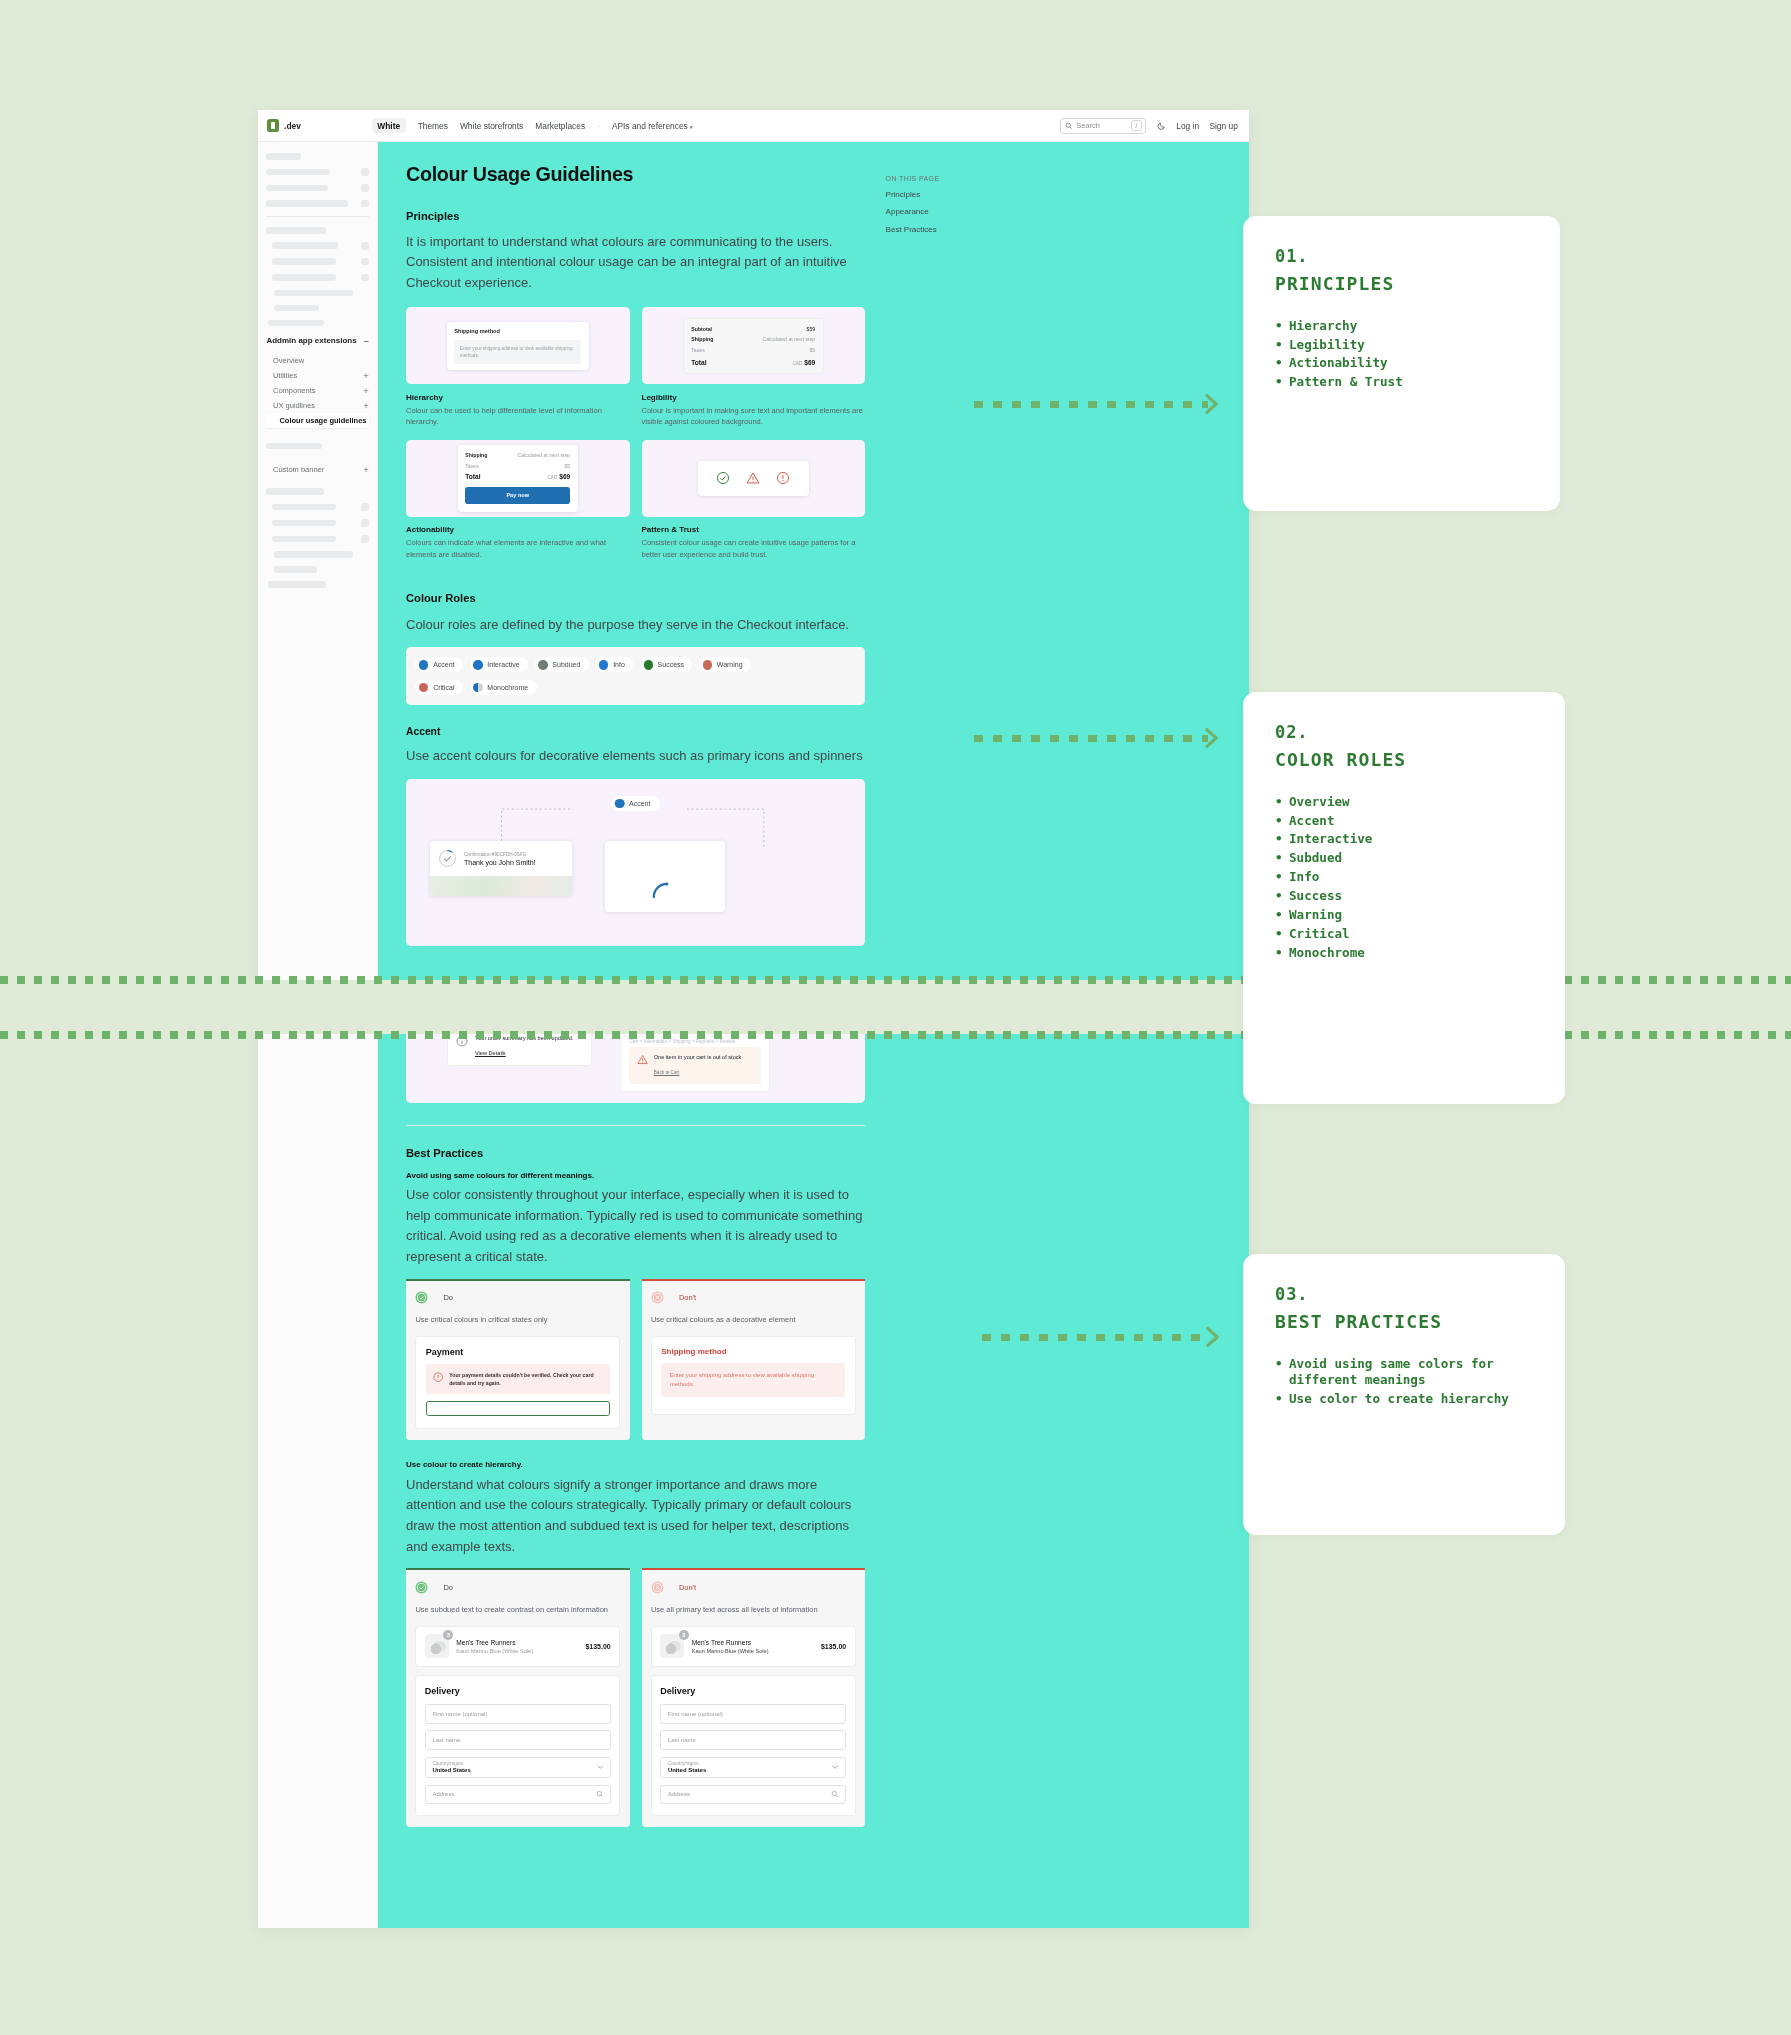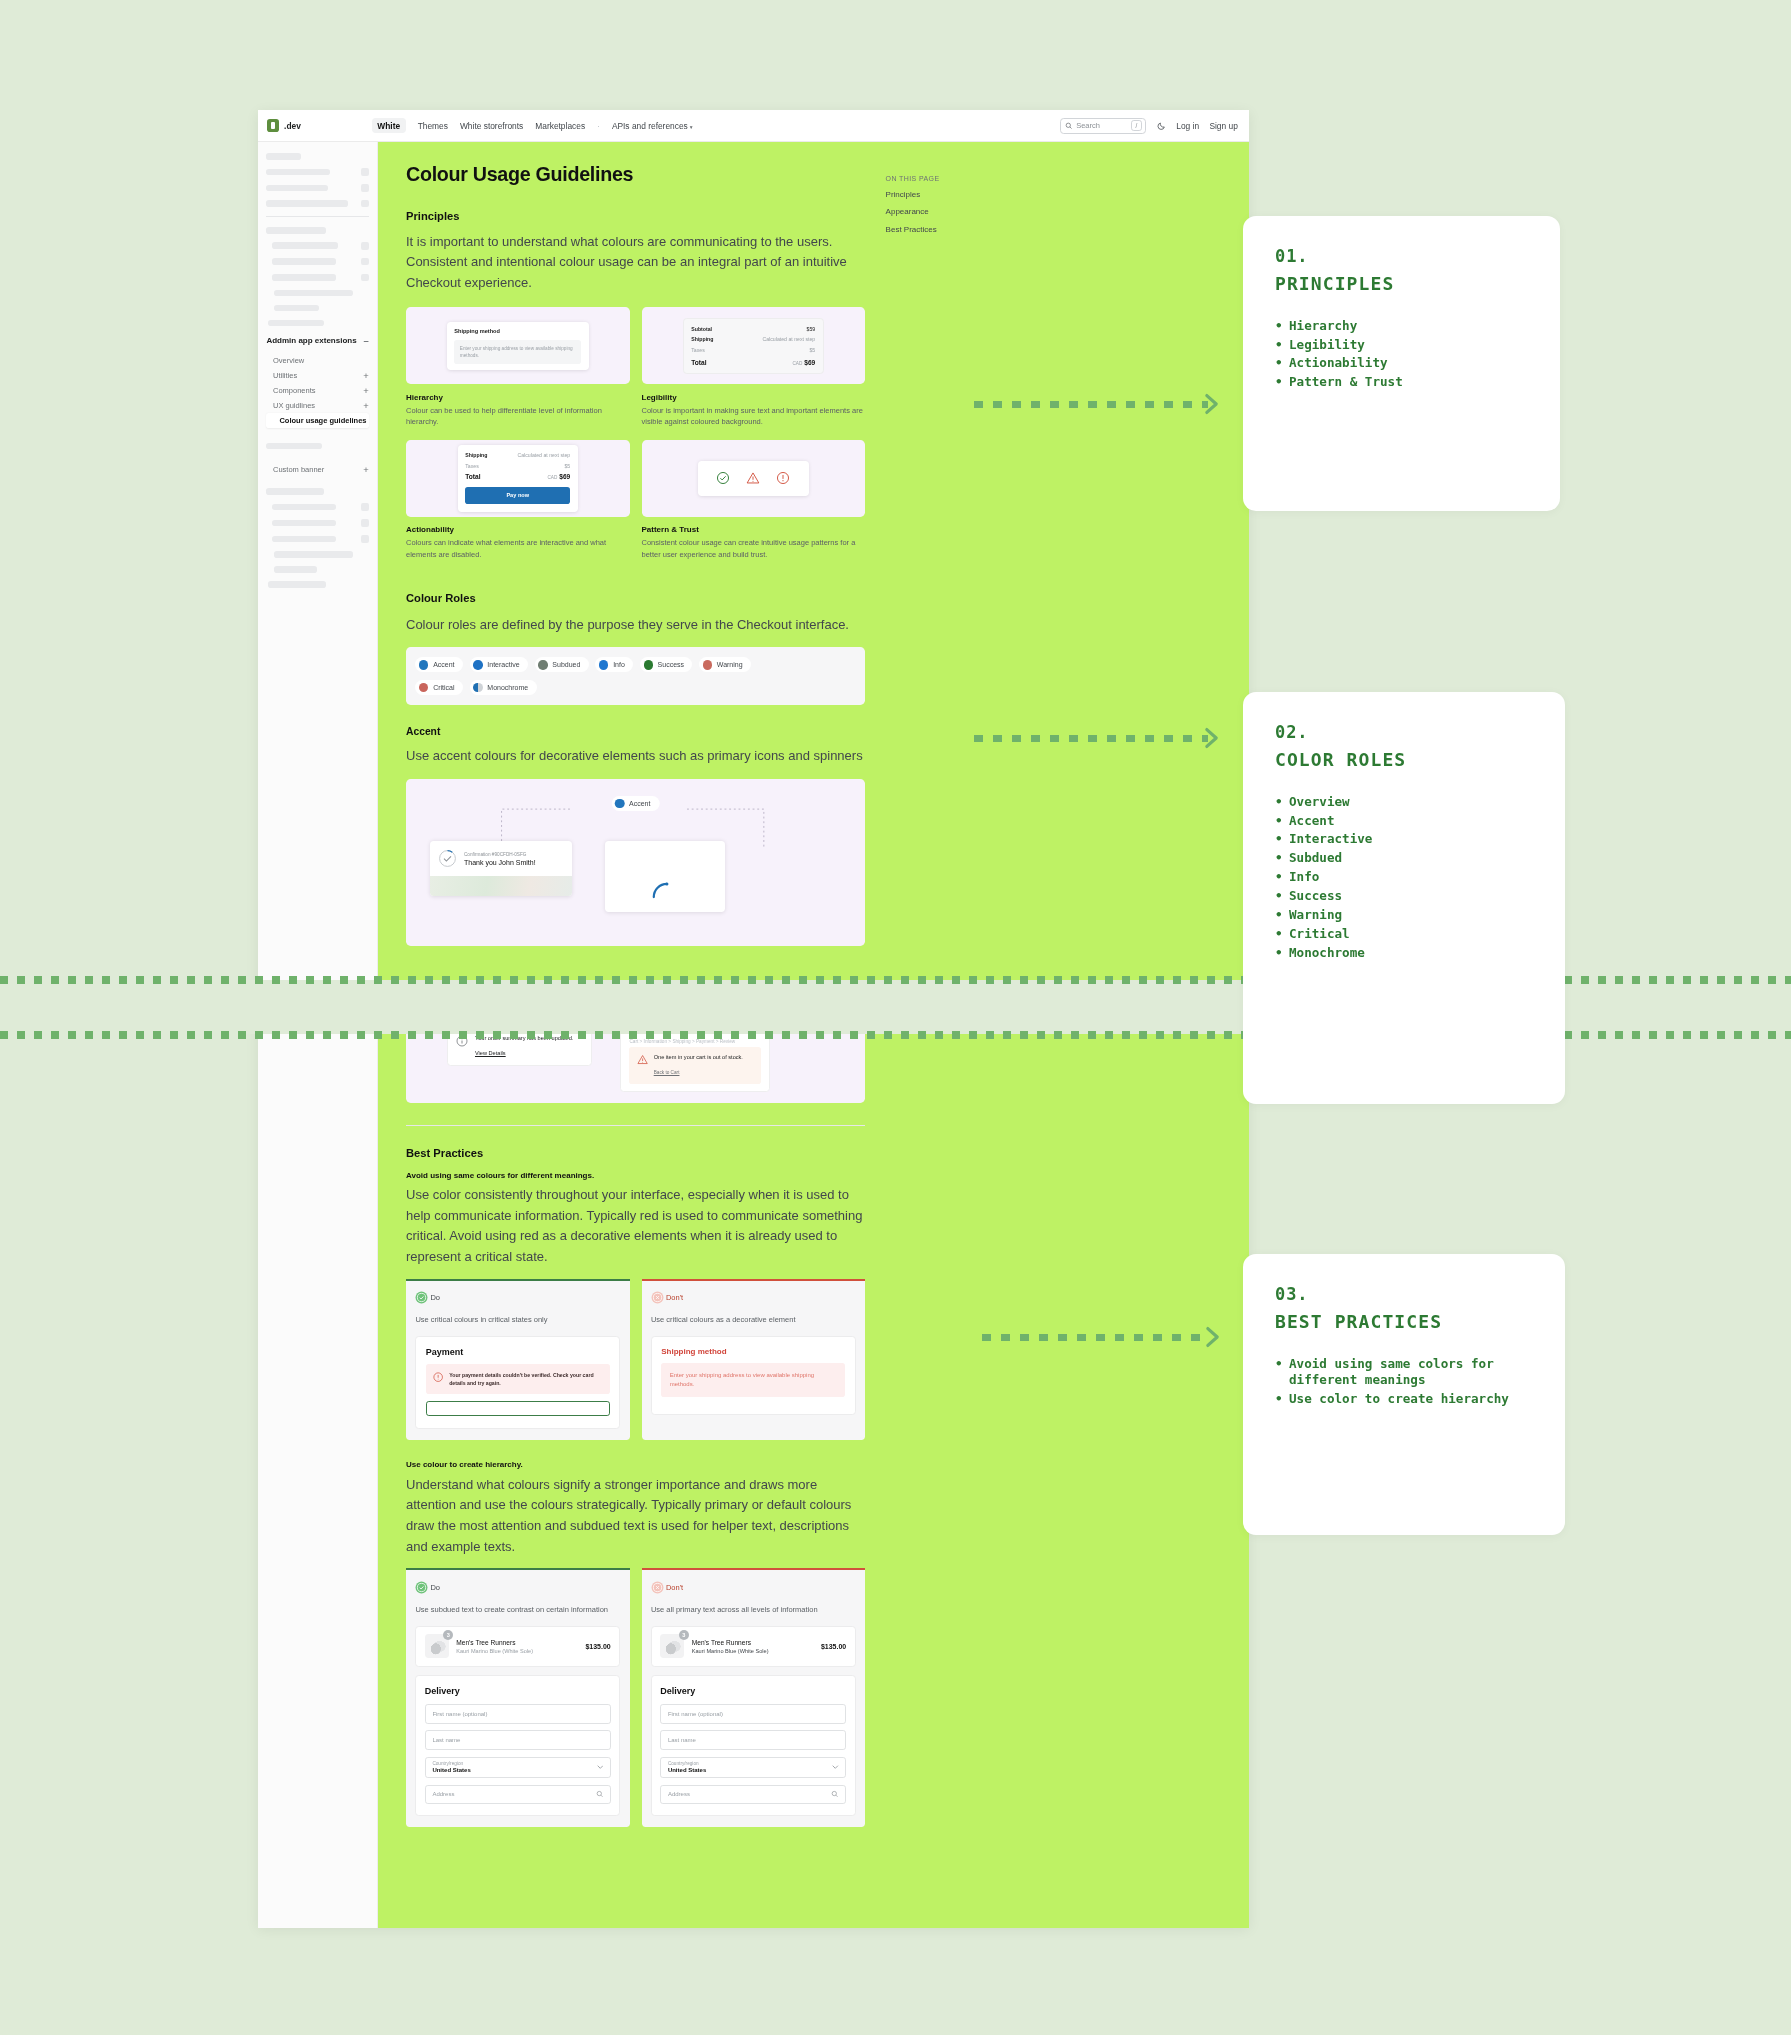--- a/index.html
+++ b/index.html
@@ -9,21 +9,21 @@
     font-family: "Liberation Sans", sans-serif;
     position: relative;
     overflow: hidden;
   }
 
   
   .doc-window {
     position: absolute;
     left: 258px; top: 110px;
     width: 991px; height: 1818px;
-    background: #bef264;
+    background: #5eead4;
     box-shadow: 0 1.9px 13px rgba(0,0,0,0.07);
     overflow: hidden;
   }
 
   
   .topnav {
     height: 32px;
     border-bottom: 0.9px solid #ebebeb;
     display: flex; align-items: center;
     padding: 0 11.2px 0 9.4px;
@@ -204,21 +204,21 @@
   .nb-warn-link { font-size: 4.7px; color: #6d7175; text-decoration: underline; display: inline-block; margin-top: 2.8px; }
   .nb-breadcrumb { font-size: 4.7px; color: #b9bec4; margin-bottom: 3.7px; }
 
   .hr-sec { height: 0.9px; background: #e6e7e9; margin: 22.5px 0 20.6px; }
 
   
   .dd-grid { display: grid; grid-template-columns: 1fr 1fr; gap: 12px; margin-top: 11.2px; }
   .dd-card { border-radius: 0 0 3.7px 3.7px; background: #f6f6f7; padding: 10.3px 9.4px 11.2px; border-top: 2.8px solid; }
   .dd-card.do { border-color: #3c7d47; }
   .dd-card.dont { border-color: #d1503c; }
-  .dd-head { display: flex; align-items: center; gap: 2px; margin-bottom: 10.3px; }
+  .dd-head { display: flex; align-items: center; gap: 15px; margin-bottom: 10.3px; }
   .dd-lab { font-size: 7.5px; color: #42474c; }
   .dd-lab.dont { color: #b8412c; }
   .dd-cap { font-size: 7.5px; line-height: 1.55; color: #5c6166; margin-bottom: 10.3px; }
   .dd-mock { background: #fff; border: 0.9px solid #ececed; border-radius: 3.7px; padding: 9.4px 9.4px 11.2px; }
 
   .pay-t { font-size: 9px; font-weight: 700; color: #111; margin-bottom: 7.5px; }
   .pay-alert { background: #fdeeee; border-radius: 2.8px; padding: 6.6px 7.5px; display: flex; gap: 5.6px; }
   .pay-alert-tx { font-size: 5.2px; color: #3d2b2b; font-weight: 700; line-height: 1.6; }
   .pay-field { height: 15px; border: 0.9px solid #3c7d47; border-radius: 2.8px; margin-top: 7.5px; }
 

